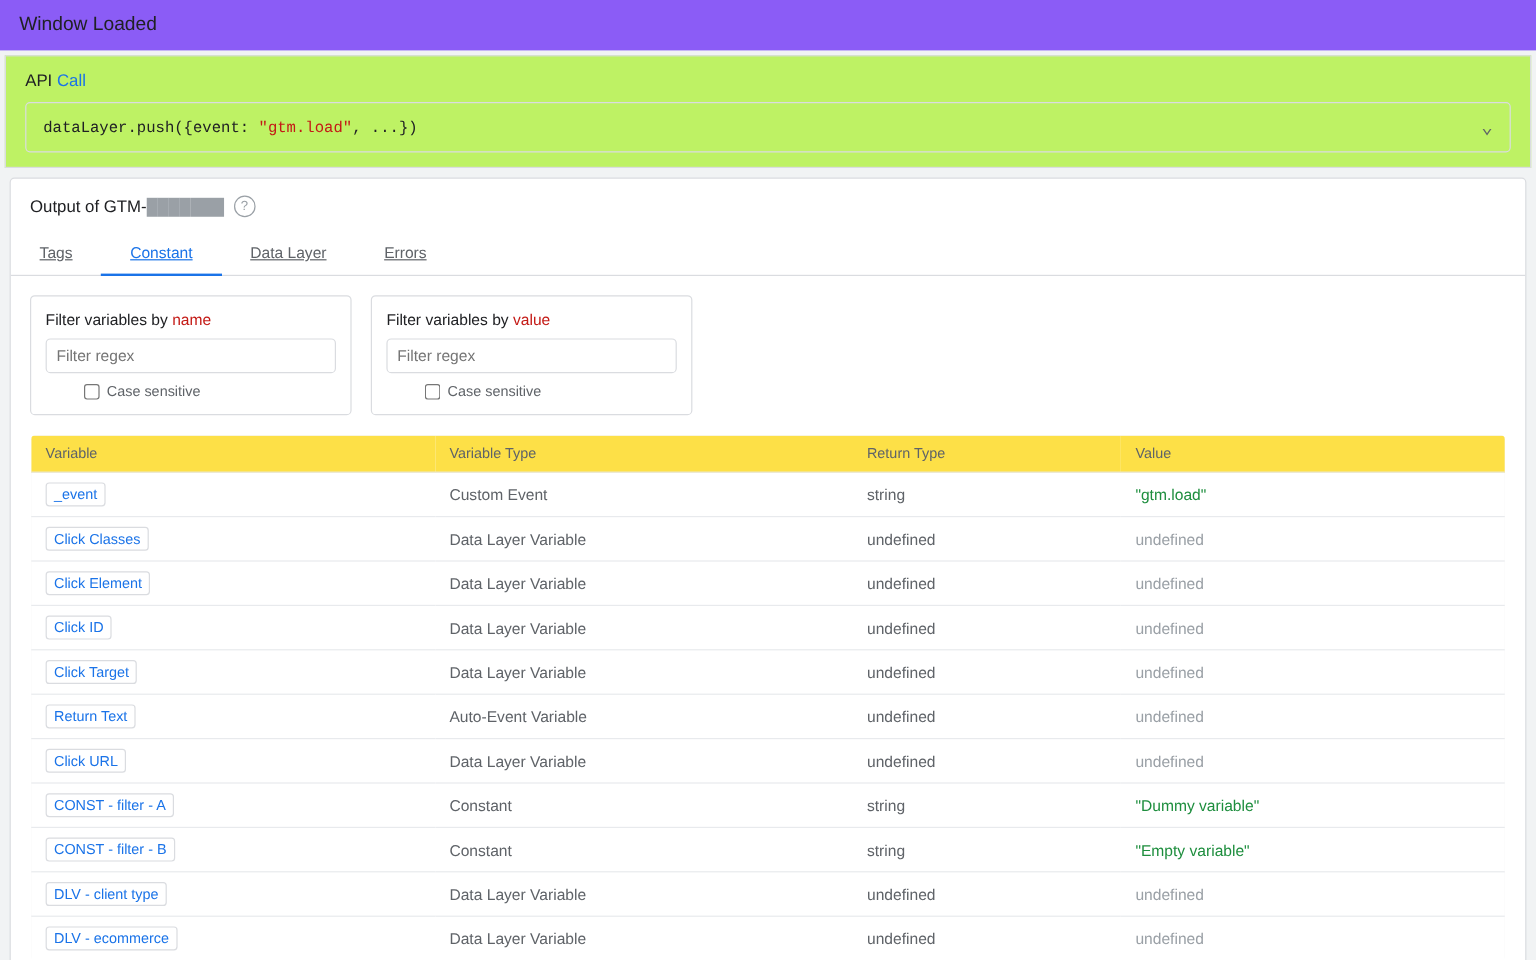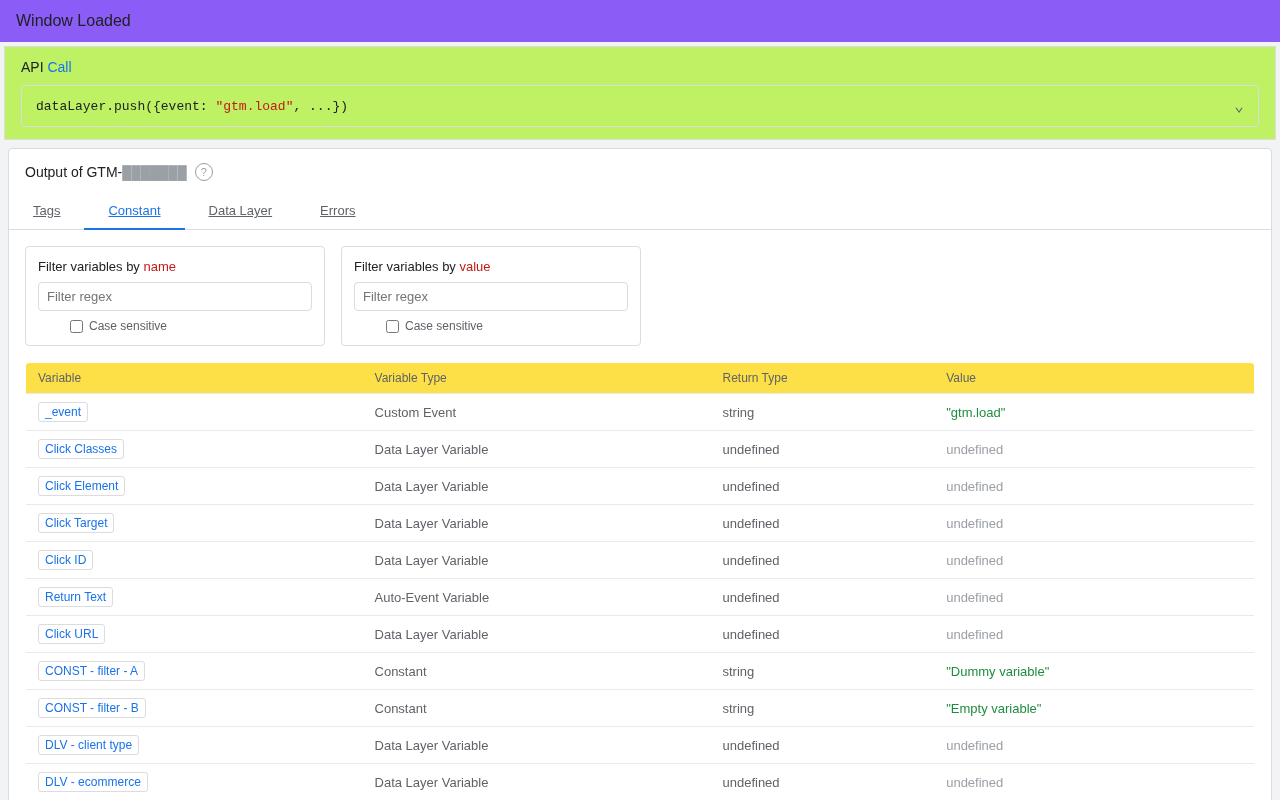--- a/index.html
+++ b/index.html
@@ -130,21 +130,21 @@
       display: flex;
       gap: 16px;
       margin-bottom: 16px;
     }
 
     .filter-box {
       border: 1px solid #dadce0;
       border-radius: 4px;
       padding: 12px;
       flex: 0 0 auto;
-      width: 300px;
+      width: 268px;
     }
 
     .filter-box-title {
       font-size: 13px;
       color: #202124;
       margin-bottom: 8px;
     }
 
     .filter-box-title span {
       color: #c41a16;
@@ -321,27 +321,27 @@
             <td class="return-type">undefined</td>
             <td class="undefined-val">undefined</td>
           </tr>
           <tr>
             <td><span class="var-tag">Click Element</span></td>
             <td class="type-text">Data Layer Variable</td>
             <td class="return-type">undefined</td>
             <td class="undefined-val">undefined</td>
           </tr>
           <tr>
+            <td><span class="var-tag">Click ID</span></td>
+            <td class="type-text">Data Layer Variable</td>
+            <td class="return-type">undefined</td>
+            <td class="undefined-val">undefined</td>
+          </tr>
+          <tr>
             <td><span class="var-tag">Click Target</span></td>
-            <td class="type-text">Data Layer Variable</td>
-            <td class="return-type">undefined</td>
-            <td class="undefined-val">undefined</td>
-          </tr>
-          <tr>
-            <td><span class="var-tag">Click ID</span></td>
             <td class="type-text">Data Layer Variable</td>
             <td class="return-type">undefined</td>
             <td class="undefined-val">undefined</td>
           </tr>
           <tr>
             <td><span class="var-tag">Return Text</span></td>
             <td class="type-text">Auto-Event Variable</td>
             <td class="return-type">undefined</td>
             <td class="undefined-val">undefined</td>
           </tr>

